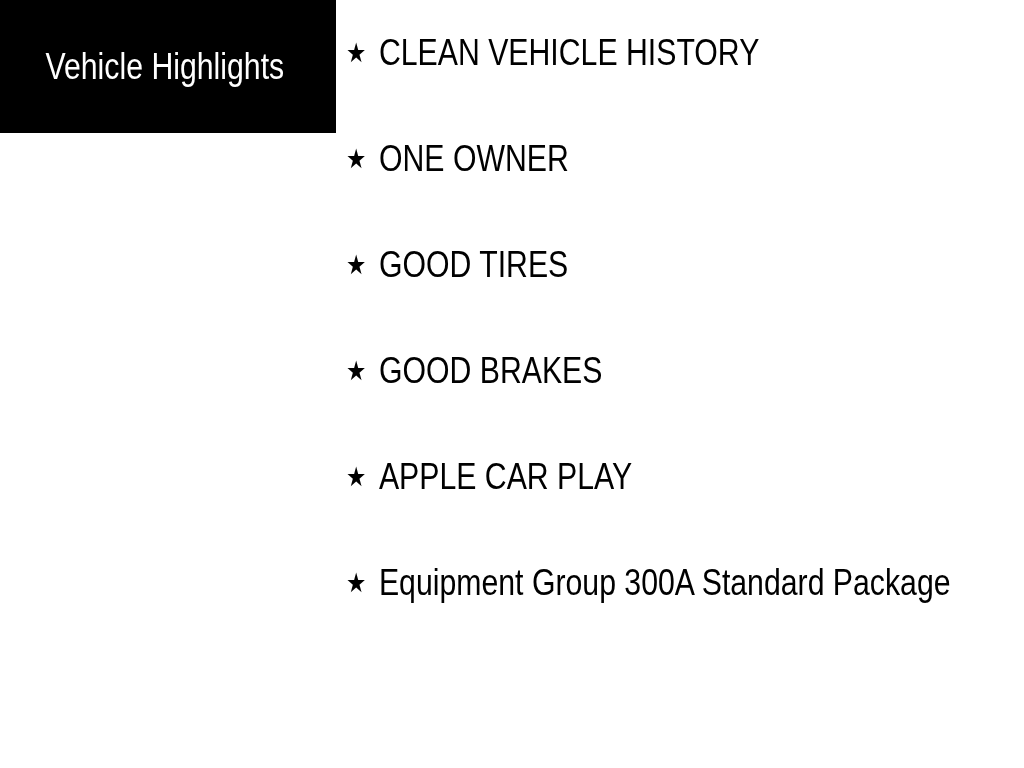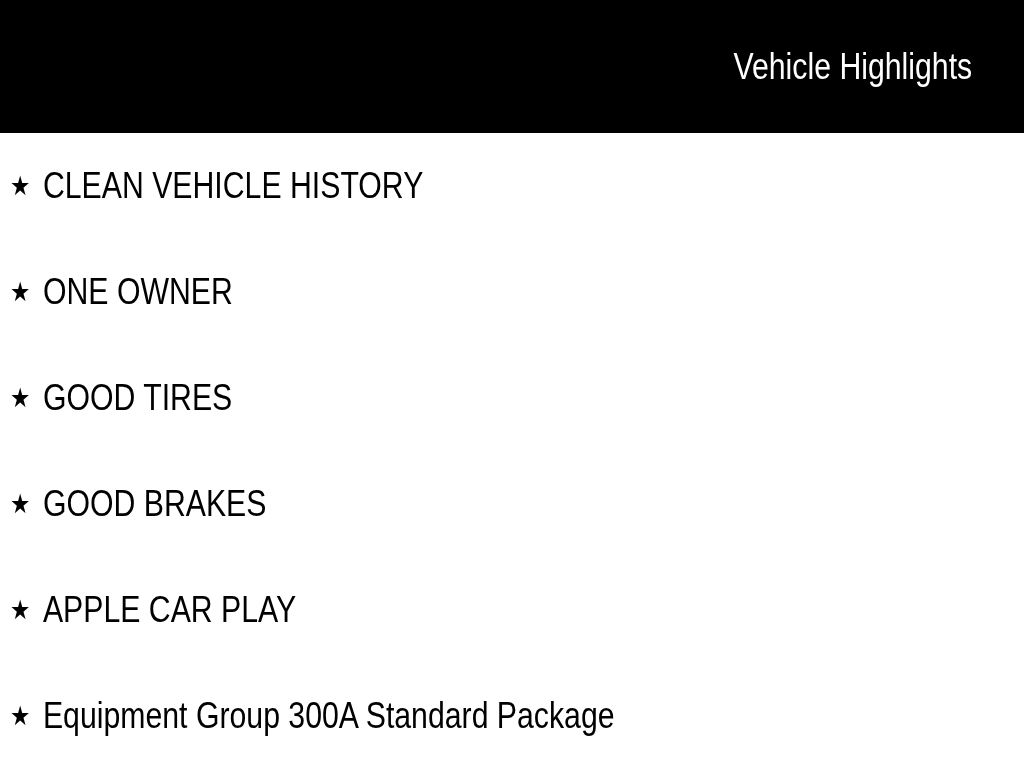--- a/index.html
+++ b/index.html
@@ -8,21 +8,21 @@
     width: 1024px;
     height: 768px;
     background: #ffffff;
     overflow: hidden;
     font-family: "Liberation Sans", "DejaVu Sans", sans-serif;
   }
   .page {
     width: 1024px;
     height: 768px;
     display: flex;
-    flex-direction: column;
+    flex-direction: row;
   }
   .header {
     height: 133px;
     flex: 0 0 133px;
     background: #000000;
     display: flex;
     align-items: center;
     justify-content: flex-end;
     padding-right: 52px;
     box-sizing: border-box;

